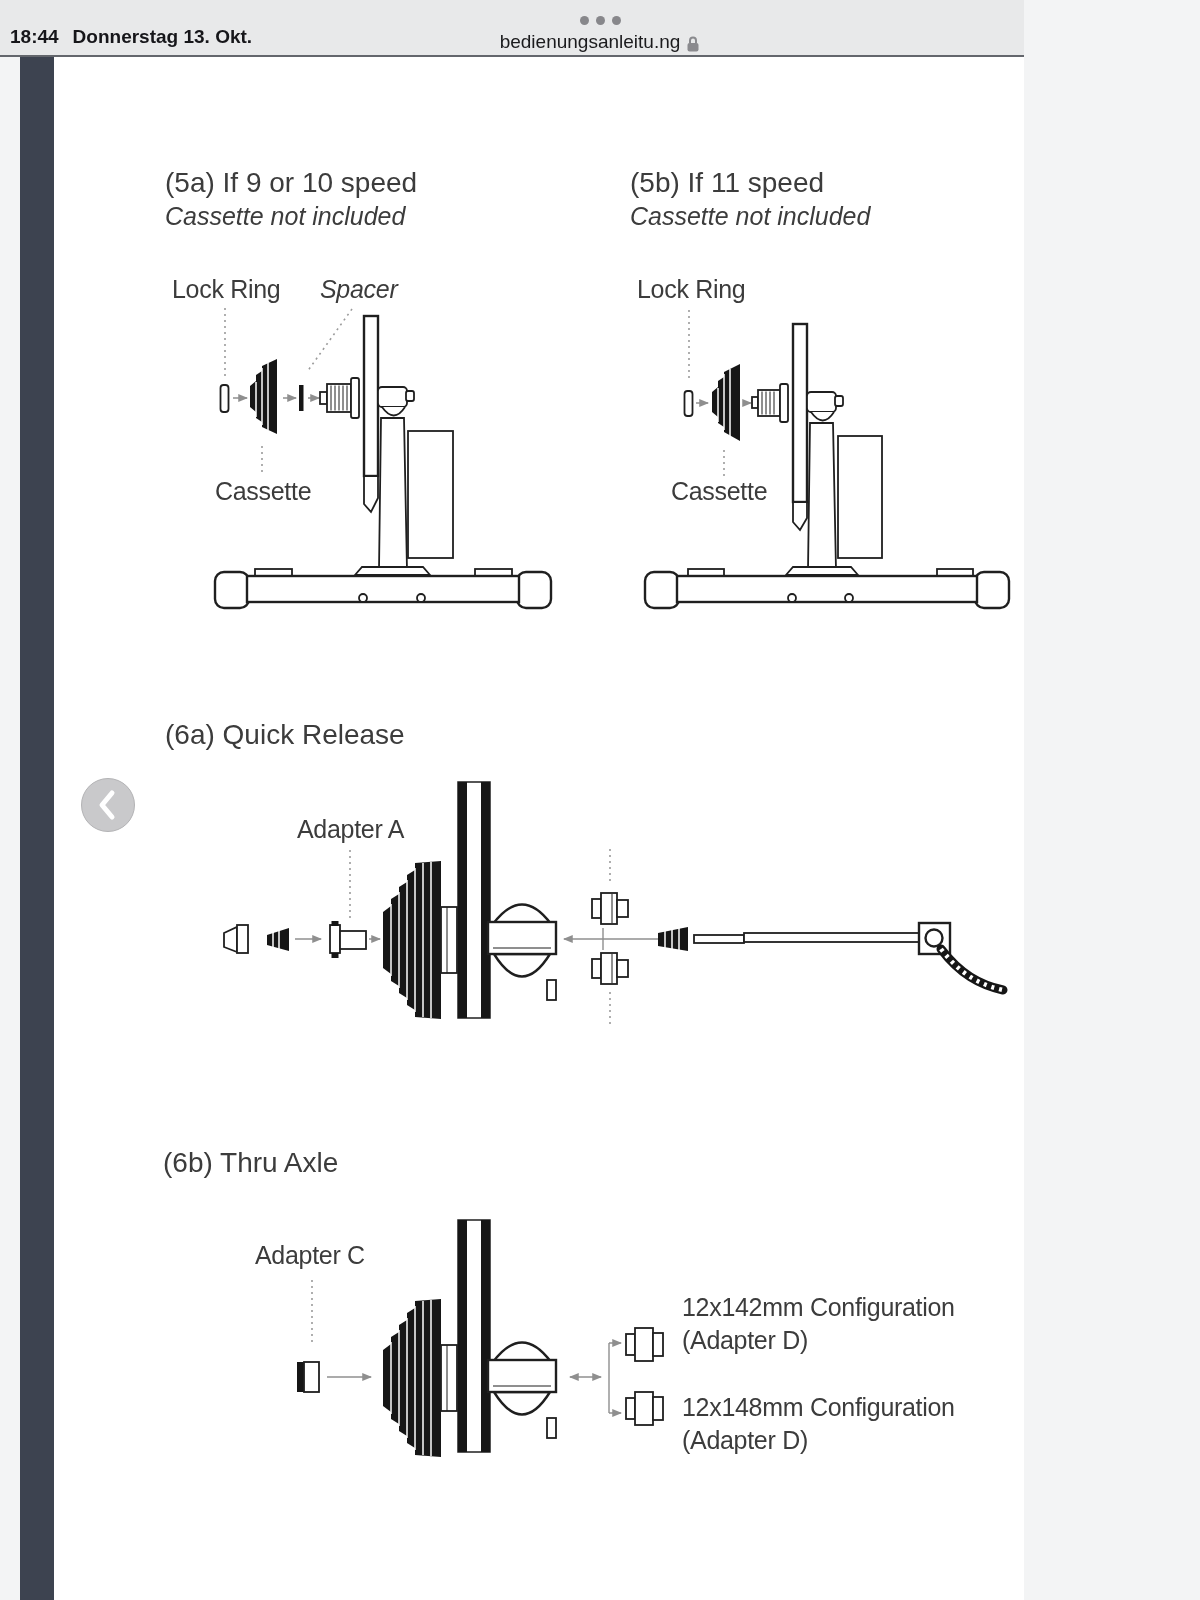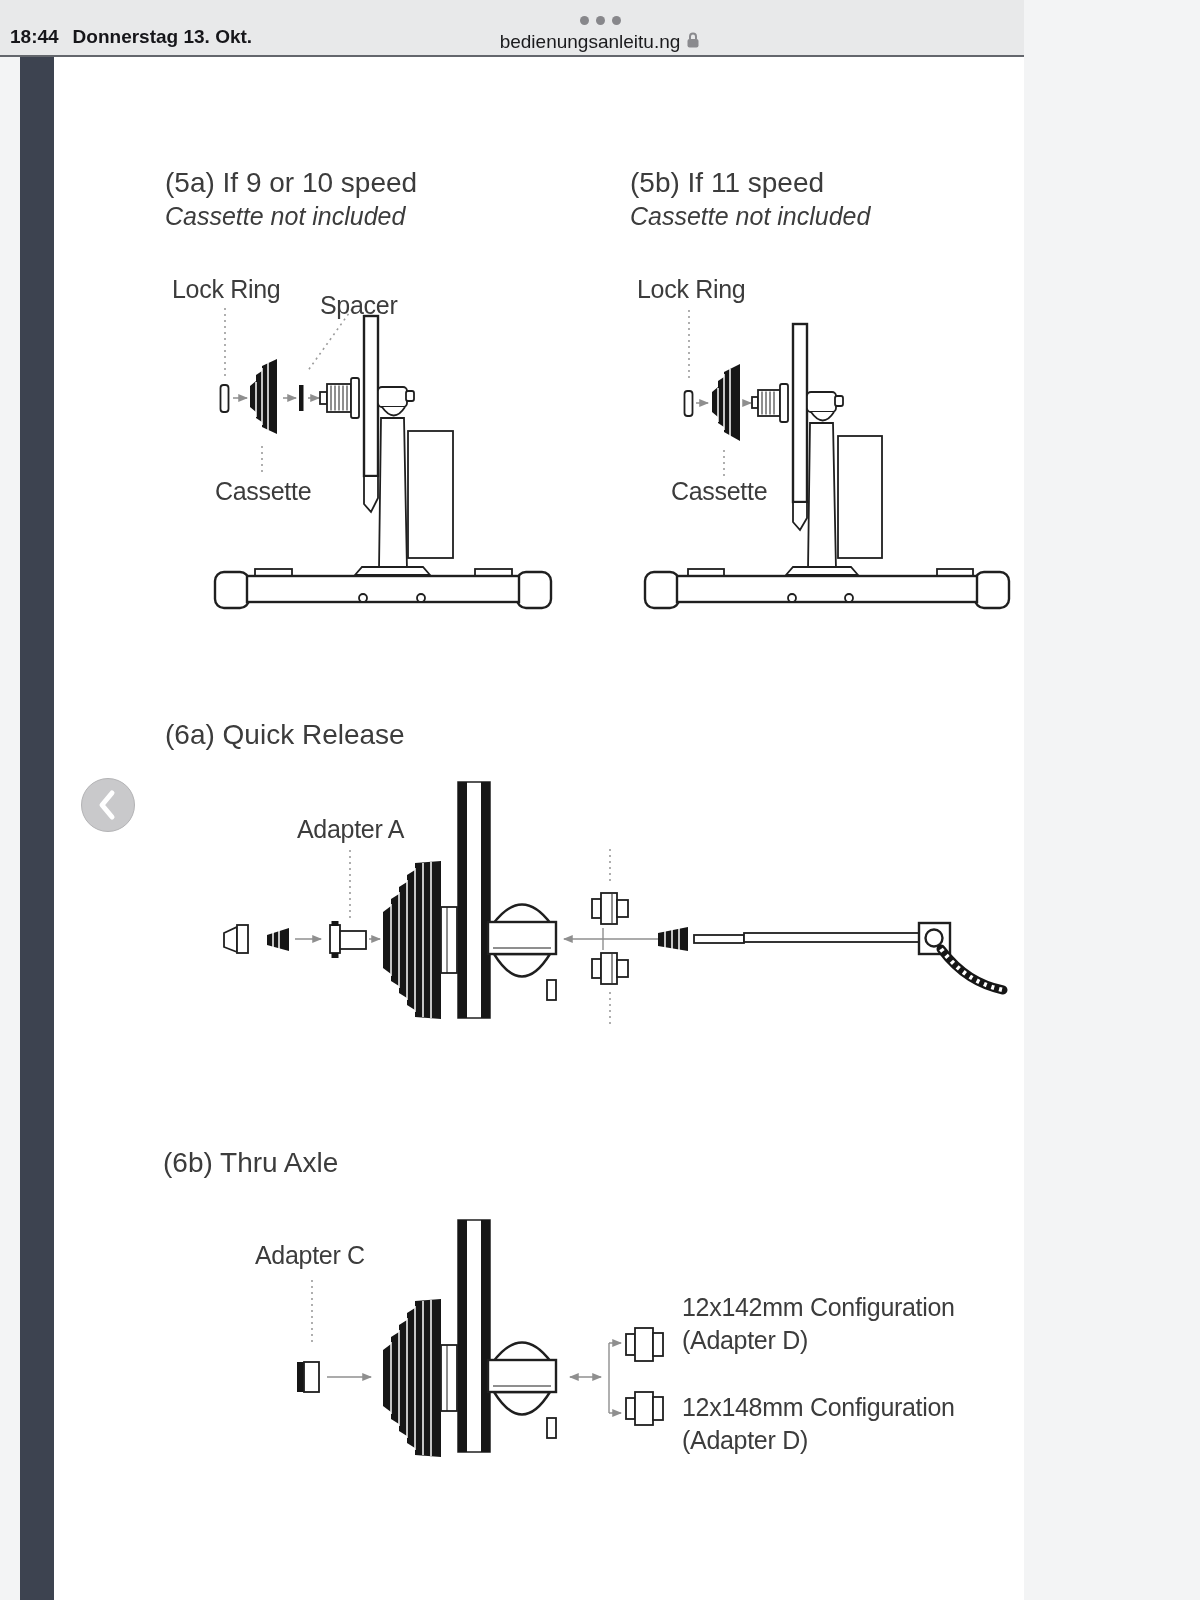--- a/index.html
+++ b/index.html
@@ -9,21 +9,21 @@
   
   #chrome{position:absolute;left:0;top:0;width:1200px;height:55px;background:#e8e9ea;
     border-bottom:2px solid #63666c;z-index:5;}
   .status-left{position:absolute;left:10px;top:6px;display:flex;gap:14px;align-items:baseline;
     font-size:19px;font-weight:600;color:#16161a;}
   .status-right{position:absolute;right:12px;top:6px;display:flex;gap:7px;align-items:center;
     font-size:19px;font-weight:600;color:#16161a;}
   .tab-dots{position:absolute;left:0;right:0;top:16px;display:flex;justify-content:center;gap:7px;}
   .tab-dots span{width:9px;height:9px;border-radius:50%;background:#87878b;display:block;}
   .addr{position:absolute;left:0;right:0;top:31px;display:flex;justify-content:center;
-    align-items:flex-start;gap:6px;font-size:19px;color:#1b1b1d;}
+    align-items:flex-end;gap:6px;font-size:19px;color:#1b1b1d;}
   .batt{width:26px;height:13px;border:1.5px solid rgba(22,22,26,.5);border-radius:4px;
     padding:1px;box-sizing:content-box;}
   .batt i{display:block;width:70%;height:100%;background:#0a0a0a;border-radius:2px;}
   .batt-nub{width:3px;height:6px;background:rgba(22,22,26,.45);border-radius:0 2px 2px 0;margin-left:-5px;}
 
   
   #viewport{position:absolute;left:0;top:57px;width:1200px;height:1543px;background:#f3f4f5;}
   .gutter{position:absolute;top:0;height:1543px;background:#3d4350;}
   .gutter.l{left:20px;width:34px;}
   .gutter.r{left:1146px;width:32px;}
@@ -256,21 +256,21 @@
       <rect class="part" x="653" y="1397" width="10" height="23"></rect>
     </g>
   </svg>
 
   <div class="txt h1" style="left:165px;top:168px;">(5a) If 9 or 10 speed</div>
   <div class="txt note" style="left:165px;top:203px;">Cassette not included</div>
   <div class="txt h1" style="left:630px;top:168px;">(5b) If 11 speed</div>
   <div class="txt note" style="left:630px;top:203px;">Cassette not included</div>
 
   <div class="txt lbl" style="left:172px;top:276px;">Lock Ring</div>
-  <div class="txt lbl" style="left:320px;top:292px;">Spacer</div>
+  <div class="txt lbl" style="left:320px;top:276px;font-style:italic;">Spacer</div>
   <div class="txt lbl" style="left:215px;top:478px;">Cassette</div>
   <div class="txt lbl" style="left:637px;top:276px;">Lock Ring</div>
   <div class="txt lbl" style="left:671px;top:478px;">Cassette</div>
 
   <div class="txt h1" style="left:165px;top:720px;">(6a) Quick Release</div>
   <div class="txt lbl" style="left:297px;top:816px;text-align:right;">Adapter A</div>
 
   <div class="txt h1" style="left:163px;top:1148px;">(6b) Thru Axle</div>
   <div class="txt lbl" style="left:255px;top:1242px;">Adapter C</div>
   <div class="txt lbl" style="left:682px;top:1294px;">12x142mm Configuration</div>

